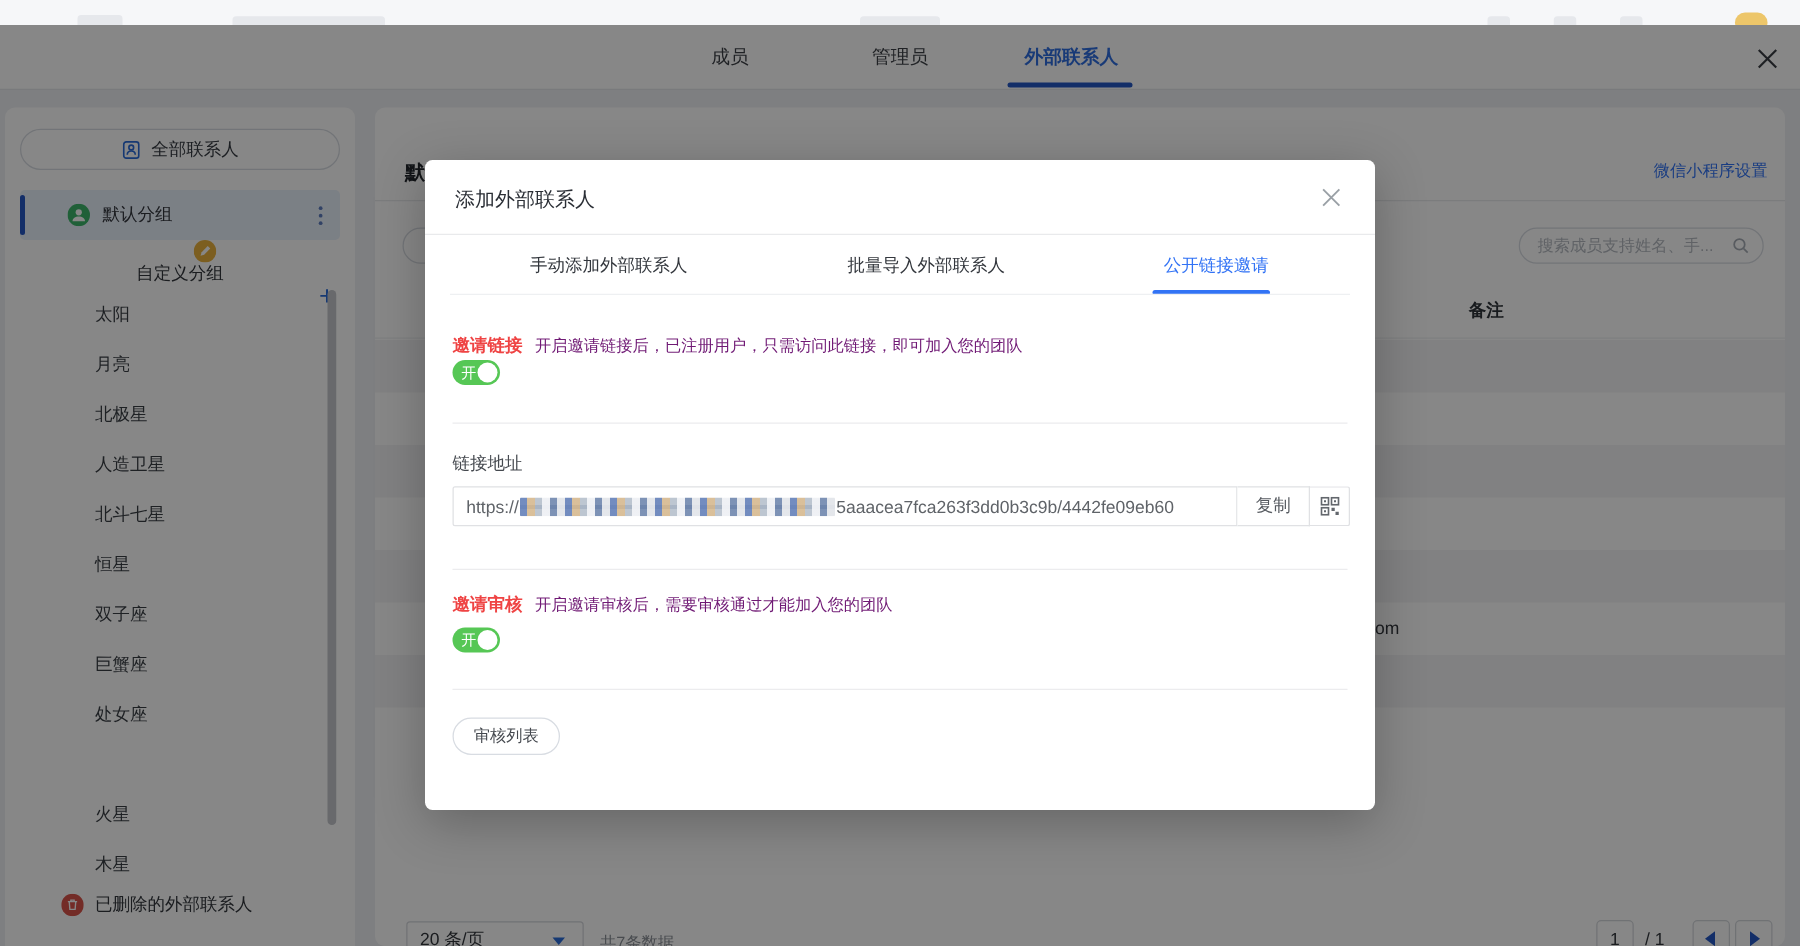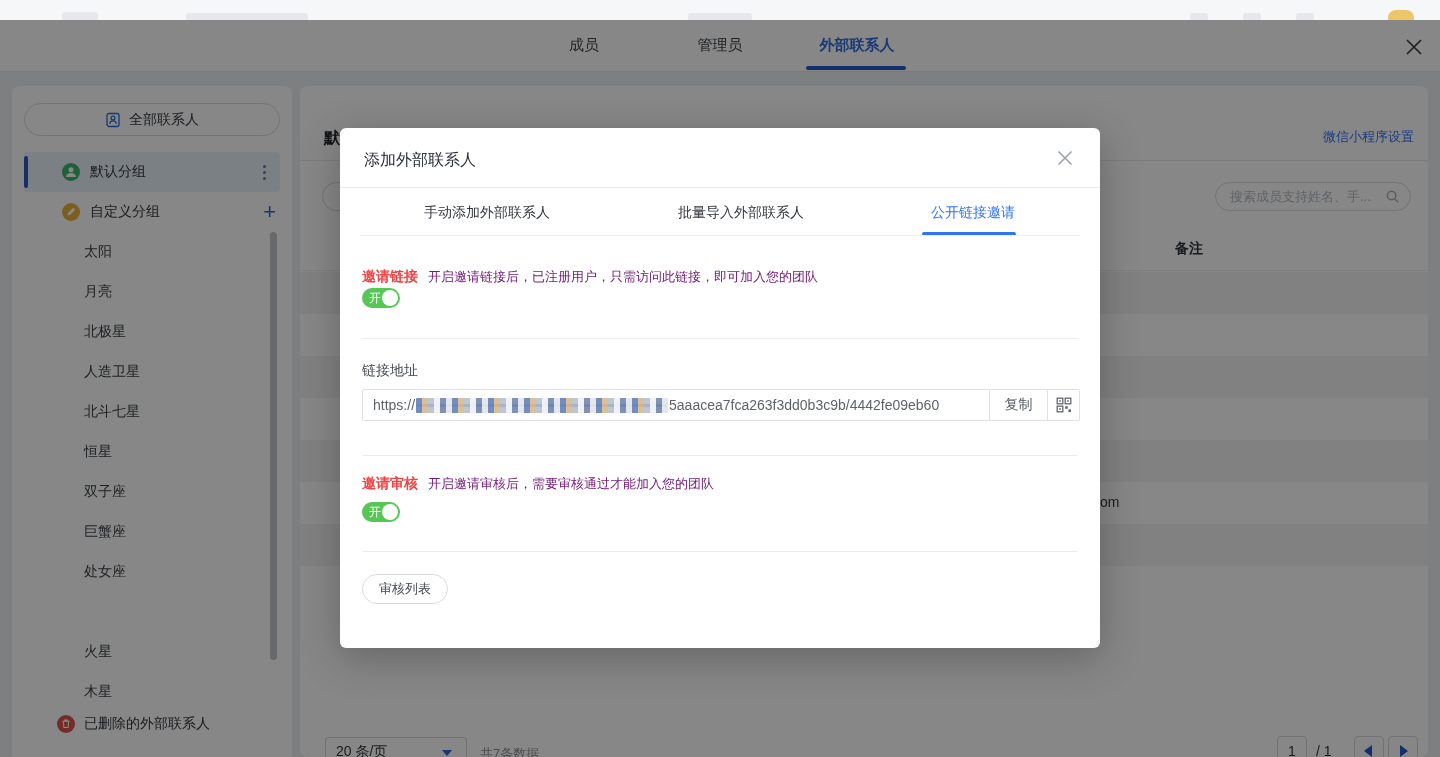--- a/index.html
+++ b/index.html
@@ -13,21 +13,21 @@
 
   
   .member-dialog { position:absolute; left:0; top:20px; width:1440px; height:737px; background:#eef0f3; z-index:1; }
   .dlg-header { position:absolute; left:0; top:0; width:1440px; height:52px; background:#fff; border-bottom:1px solid #e4e6ea; }
   .dlg-tab { position:absolute; top:16px; font-size:15px; color:#3d4147; text-align:center; cursor:pointer; }
   .dlg-tab.active { color:#2f6ee0; font-weight:bold; }
   .dlg-tab-underline { position:absolute; left:806px; top:46px; width:100px; height:4px; border-radius:2px; background:#2457c5; }
   .dlg-close { position:absolute; left:1402px; top:15px; width:24px; height:24px; cursor:pointer; }
 
   
-  .sidebar { position:absolute; left:12px; top:66px; width:280px; height:671px; background:#fff; border-radius:8px 8px 0 0; }
+  .sidebar { position:absolute; left:4px; top:66px; width:280px; height:671px; background:#fff; border-radius:8px 8px 0 0; }
   .all-contacts-btn { position:absolute; left:12px; top:17px; width:256px; height:33px; border:1px solid #d8dce2; border-radius:17px; background:#fff; display:flex; align-items:center; justify-content:center; gap:8px; font-size:14px; color:#363b42; cursor:pointer; }
   .group-row { position:absolute; left:0; width:280px; height:40px; display:flex; align-items:center; font-size:14px; color:#33373d; cursor:pointer; }
   .group-row .gicon { width:18px; height:18px; margin-left:50px; margin-right:10px; flex:0 0 auto; }
   .group-row.selected { left:12px; width:256px; background:#e9f1fc; border-radius:4px; }
   .group-row.selected .gicon { margin-left:38px; }
   .sel-bar { position:absolute; left:0; top:4px; width:4px; height:32px; background:#2457c5; border-radius:2px; }
   .dots-icon { margin-left:auto; margin-right:14px; display:flex; flex-direction:column; gap:3px; cursor:pointer; }
   .dots-icon i { width:3px; height:3px; border-radius:50%; background:#5e7ebf; }
   .plus-icon { margin-left:auto; margin-right:16px; color:#2b6cd9; font-size:22px; font-weight:300; line-height:18px; cursor:pointer; }
   .sub-item { position:absolute; left:0; width:256px; height:40px; display:flex; align-items:center; padding-left:72px; font-size:14px; color:#3a3f45; cursor:pointer; }
@@ -142,21 +142,21 @@
             </svg>
         </span>
         <span>默认分组</span>
         <span class="dots-icon">
             <i></i>
             <i></i>
             <i></i>
           </span>
       </div>
 
-      <div class="group-row" style="top:106px;">
+      <div class="group-row" style="top:106px;flex-direction:column;">
         <span class="gicon">
           <svg width="18" height="18" viewBox="0 0 18 18">
               <circle cx="9" cy="9" r="9" fill="#eab23e"></circle>
               <path d="M5.4 12.6 l.9-2.9 4.9-4.9 2 2 -4.9 4.9 -2.9.9z" fill="#fff"></path>
             </svg>
         </span>
         <span>自定义分组</span>
         <span class="plus-icon">+</span>
       </div>
 

